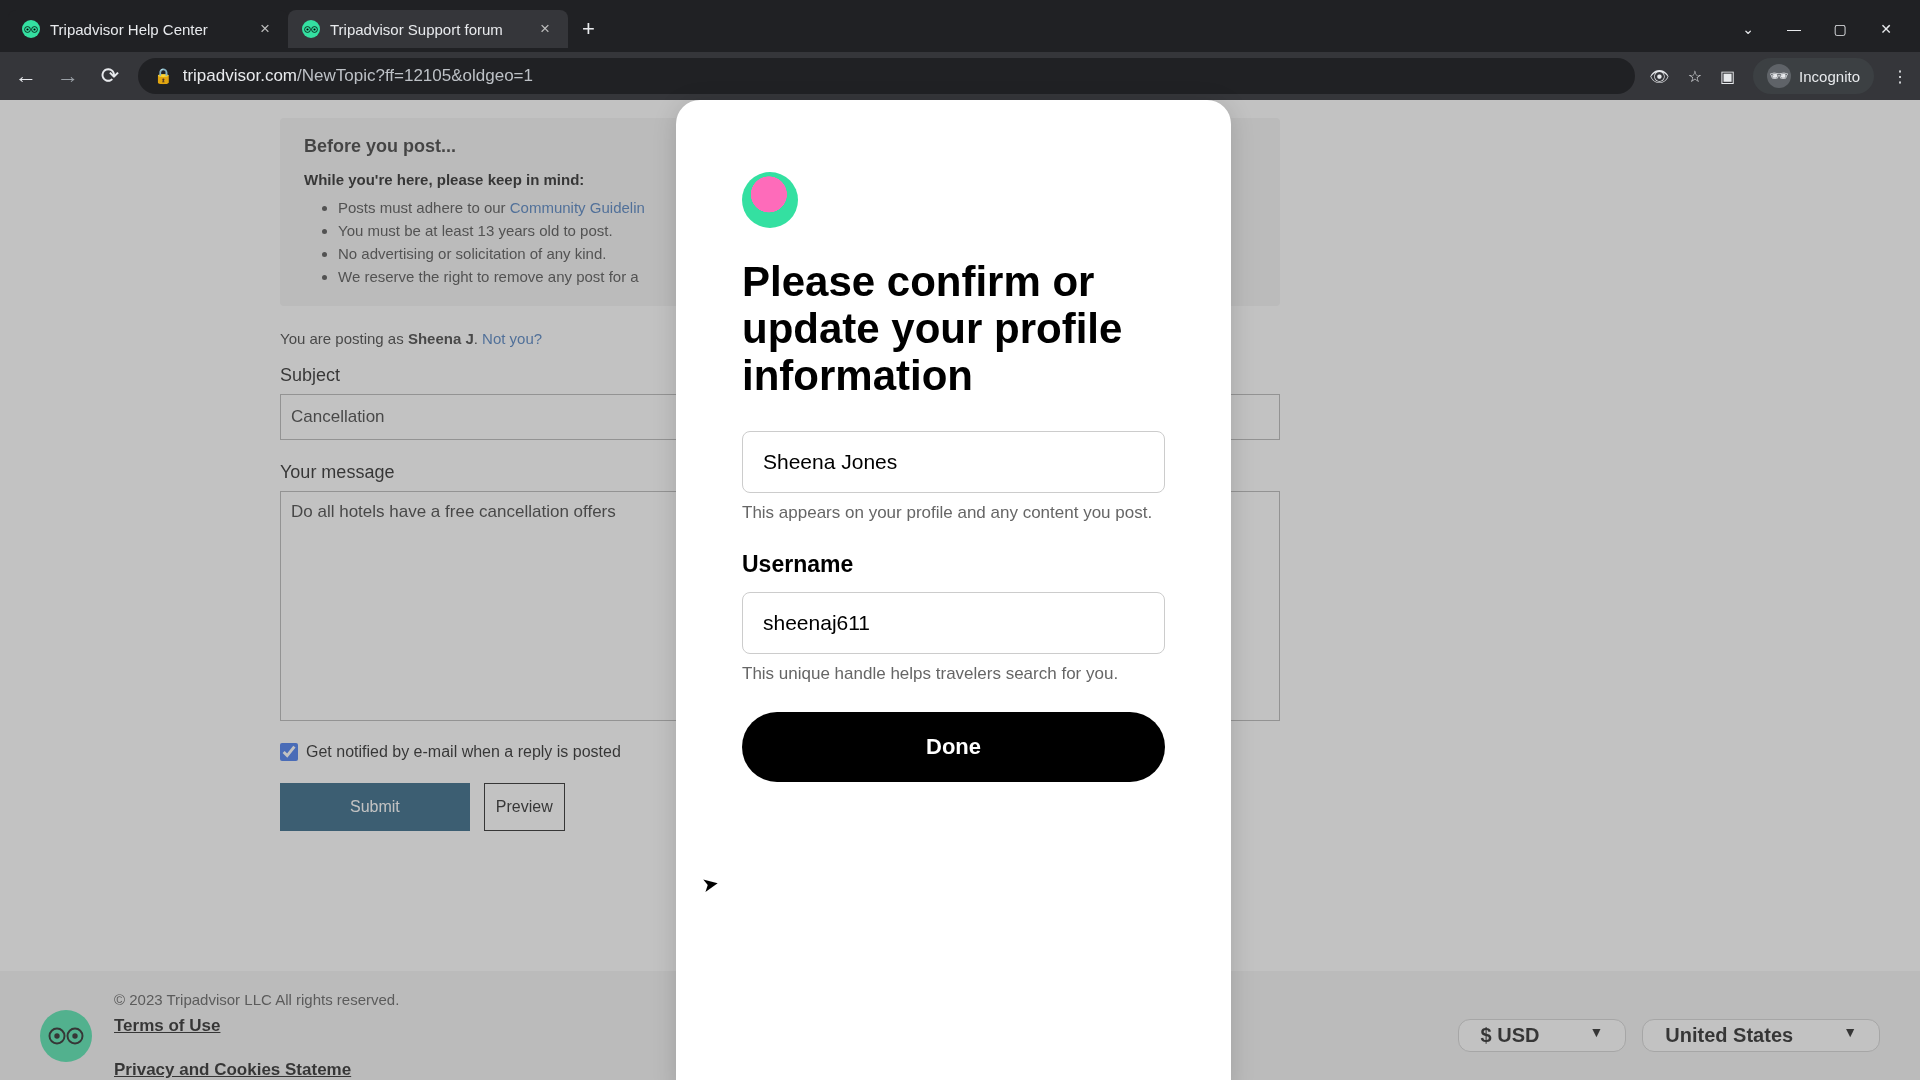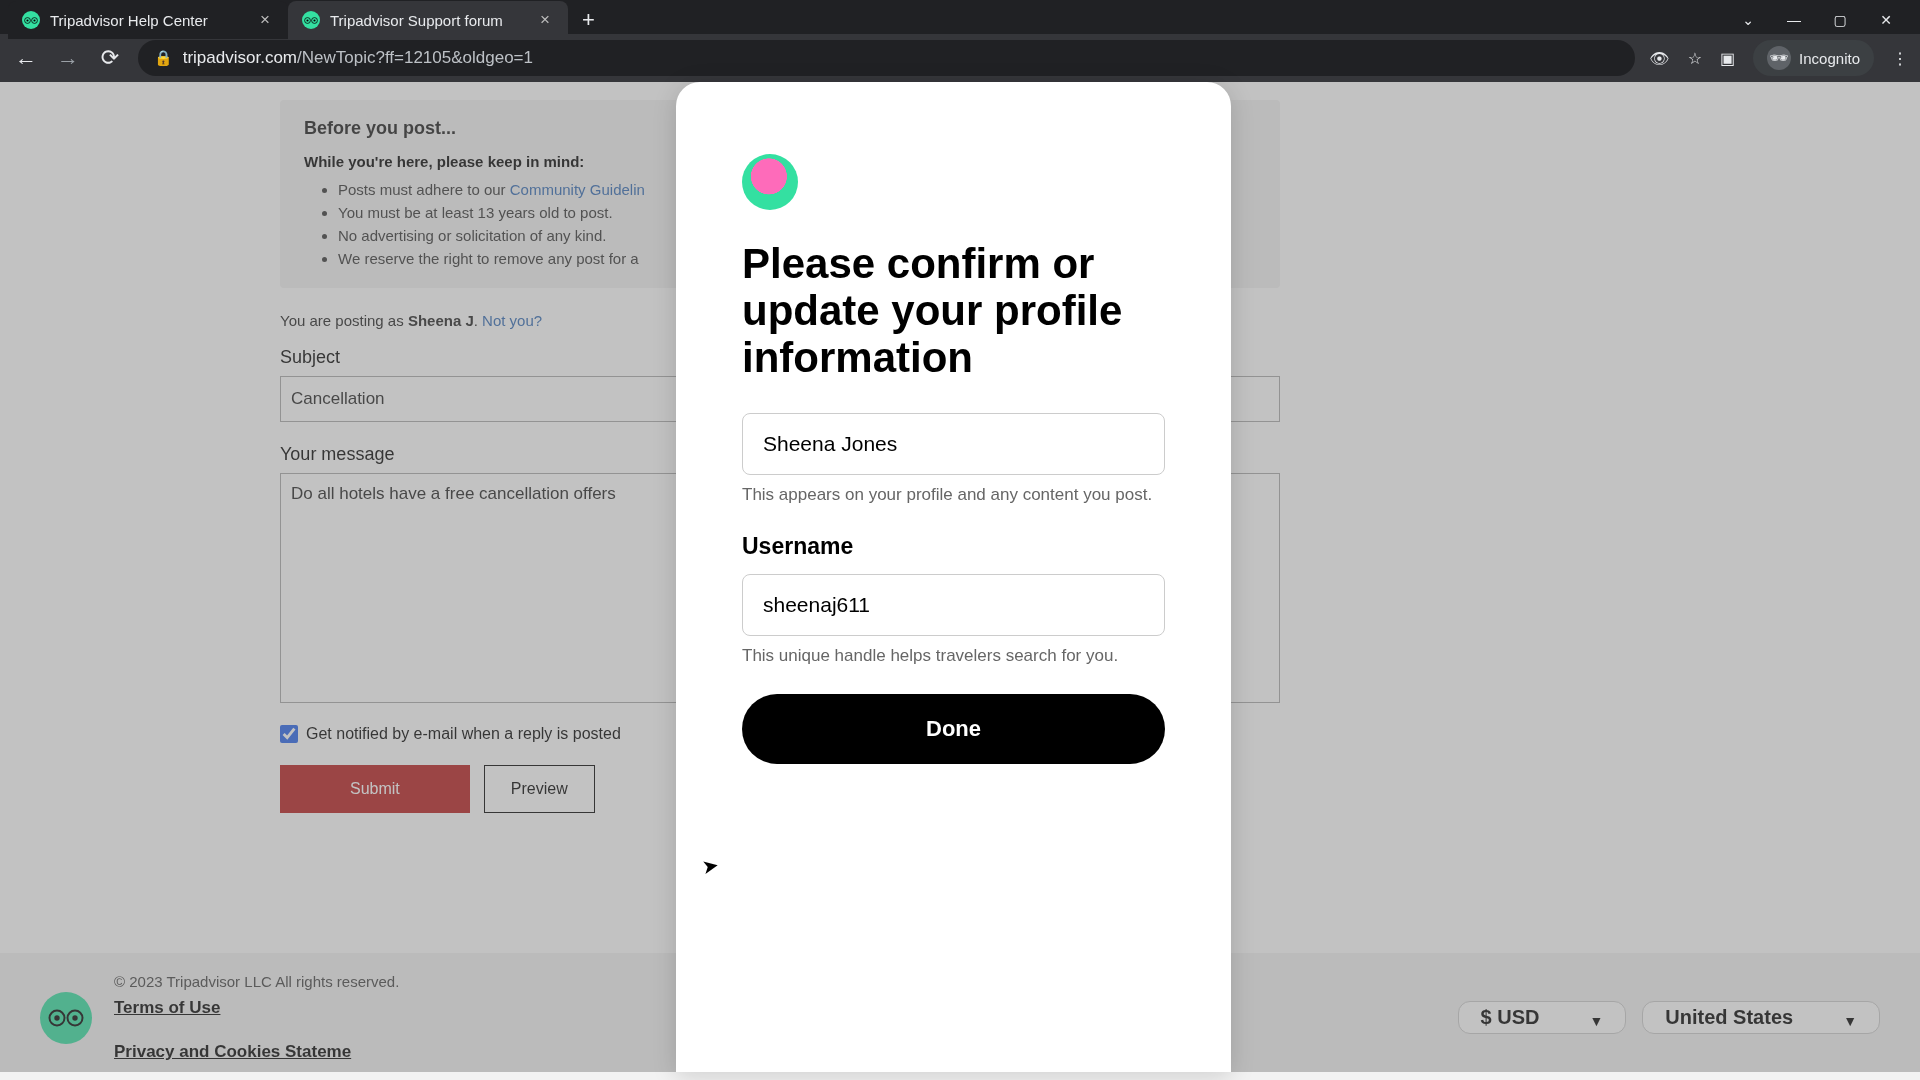--- a/index.html
+++ b/index.html
@@ -10,21 +10,21 @@
       height: 1080px;
       overflow: hidden;
       position: relative;
     }
     
     .browser-chrome { background: #2d2d2d; }
     .tab-bar {
       display: flex;
       align-items: center;
       background: #202124;
-      height: 34px;
+      height: 52px;
       padding: 6px 8px 0 8px;
       gap: 0;
     }
     .tab {
       display: flex;
       align-items: center;
       gap: 10px;
       padding: 8px 14px;
       background: #35363a;
       border-radius: 8px 8px 0 0;
@@ -124,46 +124,46 @@
     }
     .message-area {
       width: 100%; height: 230px; padding: 10px;
       font-size: 17px; border: 1px solid #aaa; resize: none;
       font-family: inherit; color: #222; margin-bottom: 18px;
     }
     .notify-row { display: flex; align-items: center; gap: 8px; font-size: 16px; margin-bottom: 22px; }
     .notify-row input { width: 18px; height: 18px; accent-color: #2563eb; }
     .button-row { display: flex; gap: 14px; }
     .btn-submit {
-      background: #b91c1c; color: #fff; border: none;
+      background: #0c4a6e; color: #fff; border: none;
       padding: 14px 70px; font-size: 16px; cursor: pointer;
     }
     .btn-preview {
       background: #fff; color: #000; border: 1px solid #000;
-      padding: 14px 26px; font-size: 16px; cursor: pointer; text-align: center;
+      padding: 14px 11px; font-size: 16px; cursor: pointer; text-align: center;
     }
     
     .footer {
       position: absolute; bottom: -10px; left: 0; right: 0;
       background: #f2f2f2; padding: 20px 40px;
       display: flex; align-items: center;
     }
     .footer-logo {
       width: 52px; height: 52px; border-radius: 50%;
       background: #34e0a1; display: flex; align-items: center; justify-content: center;
       margin-right: 22px;
     }
     .footer-logo svg { width: 36px; }
     .footer-text { font-size: 15px; color: #444; }
     .footer-links { display: flex; gap: 24px; margin-top: 8px; flex-direction: column; }
     .footer-links a { color: #000; text-decoration: underline; font-weight: 700; font-size: 17px; }
     .footer-selects { margin-left: auto; display: flex; gap: 16px; }
     .footer-select {
       background: #fff; border: 1px solid #ccc; border-radius: 12px;
-      padding: 4px 22px; display: flex; align-items: flex-end; gap: 50px;
+      padding: 4px 22px; display: flex; align-items: flex-start; gap: 50px;
       font-size: 20px; font-weight: 600;
     }
     .footer-select .caret { font-size: 14px; }
     
     .modal {
       position: absolute; z-index: 20;
       top: 0; left: 676px;
       width: 555px; height: 100%;
       background: #fff; border-radius: 24px 24px 0 0;
       padding: 72px 66px;

